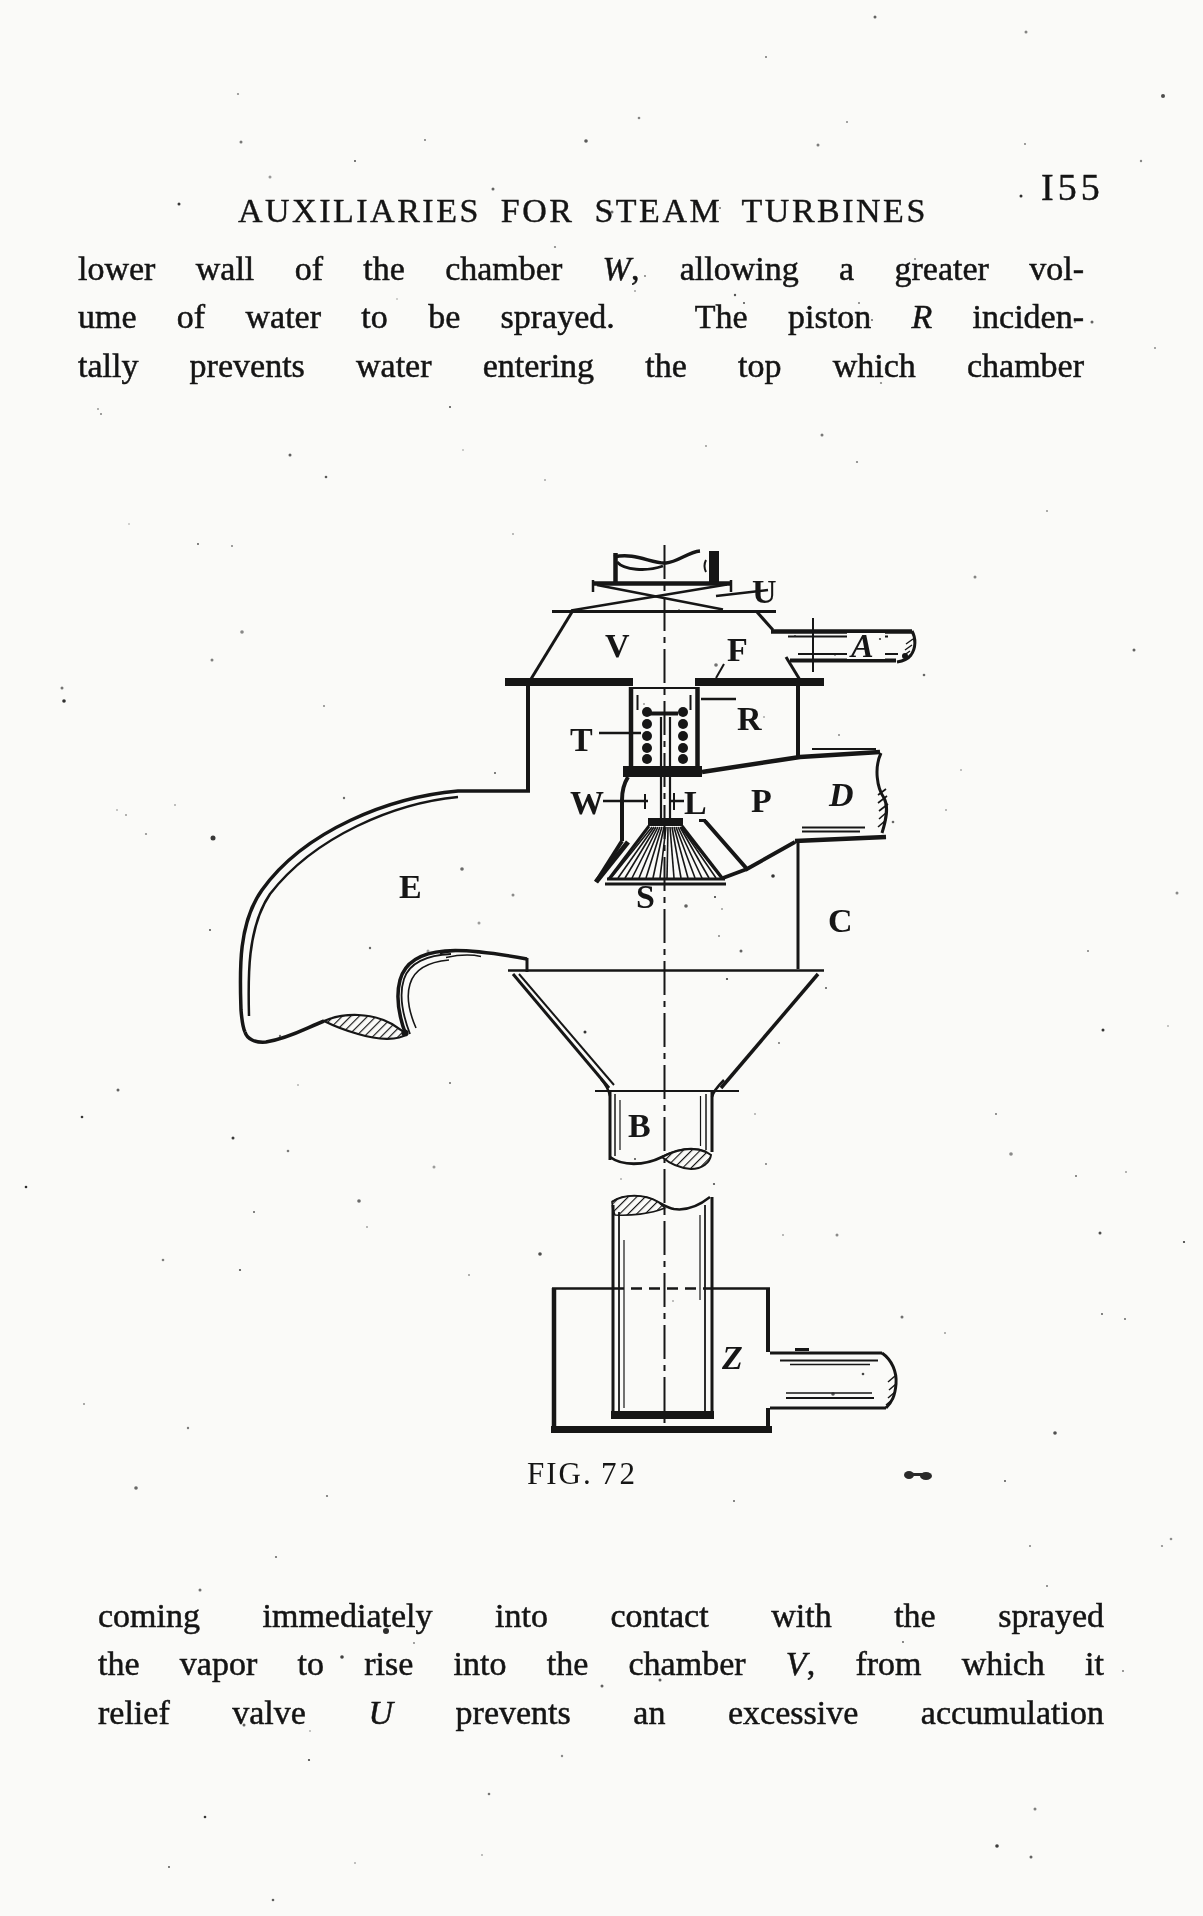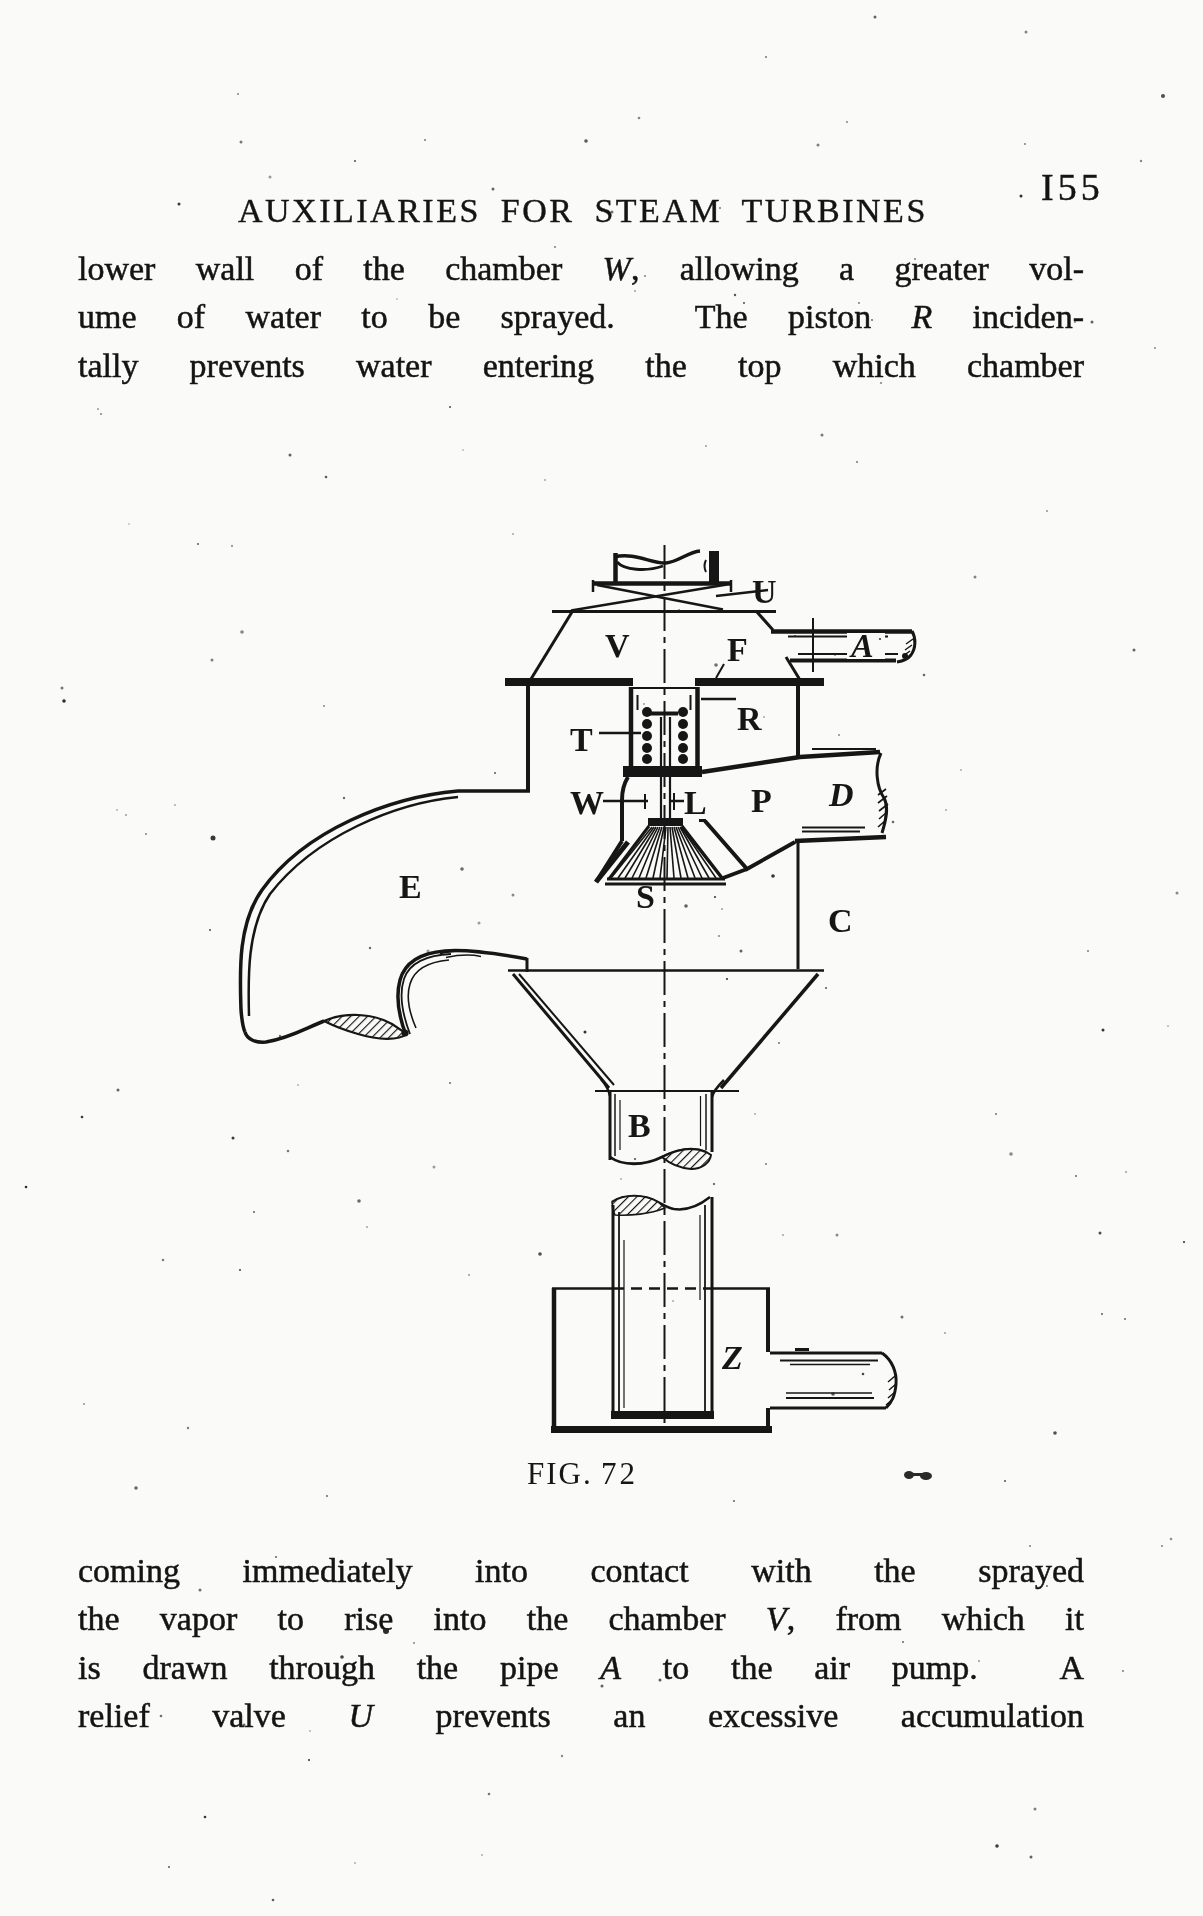--- a/index.html
+++ b/index.html
@@ -3,37 +3,36 @@
 <meta charset="utf-8">
 <style>
 html,body{margin:0;padding:0;}
 body{width:1203px;height:1916px;background:#fafaf8;position:relative;overflow:hidden;
  font-family:"Liberation Serif",serif;color:#141414;}
 #hdr{position:absolute;left:238px;top:159px;font-size:34px;letter-spacing:2.5px;word-spacing:9px;white-space:nowrap;margin-top:33px;-webkit-text-stroke:0.4px #141414;}
 #pgnum{position:absolute;left:1025px;top:165px;font-size:38px;letter-spacing:4px;margin-left:16px;-webkit-text-stroke:0.4px #141414;}
 .para{position:absolute;left:78px;width:1006px;}
 .ln{text-align:justify;text-align-last:justify;font-size:34px;line-height:48.4px;height:48.4px;white-space:nowrap;-webkit-text-stroke:0.5px #141414;}
 #p1{top:245px;}
-#p2{top:1547px;}
+#p2{top:1592px;margin-left:20px;}
 .ital{font-style:italic;}
 #fig{position:absolute;left:0;top:0;}
 </style>
 </head>
 <body>
 <div id="hdr">AUXILIARIES FOR STEAM TURBINES</div>
 <div id="pgnum">I55</div>
 <div id="p1" class="para">
 <div class="ln">lower wall of the chamber <span class="ital">W</span>, allowing a greater vol-</div>
 <div class="ln">ume of water to be sprayed.&nbsp; The piston <span class="ital">R</span> inciden-</div>
 <div class="ln">tally prevents water entering the top which chamber</div>
 </div>
 <div id="p2" class="para">
 <div class="ln">coming immediately into contact with the sprayed</div>
 <div class="ln">the vapor to rise into the chamber <span class="ital">V</span>, from which it</div>
-<div class="ln">is drawn through the pipe <span class="ital">A</span> to the air pump.&nbsp; A</div>
 <div class="ln">relief valve <span class="ital">U</span> prevents an excessive accumulation</div>
 </div>
 <svg id="fig" width="1203" height="1916" viewBox="0 0 1203 1916" fill="none" stroke="none">
 <defs>
 <pattern id="hatch" width="6" height="6" patternUnits="userSpaceOnUse" patternTransform="rotate(45)">
   <rect width="6" height="6" fill="#fafaf8"></rect>
   <line x1="0" y1="0" x2="0" y2="6" stroke="#161616" stroke-width="2.3"></line>
 </pattern>
 </defs>
 <g stroke="#161616" stroke-linecap="butt" fill="none">

